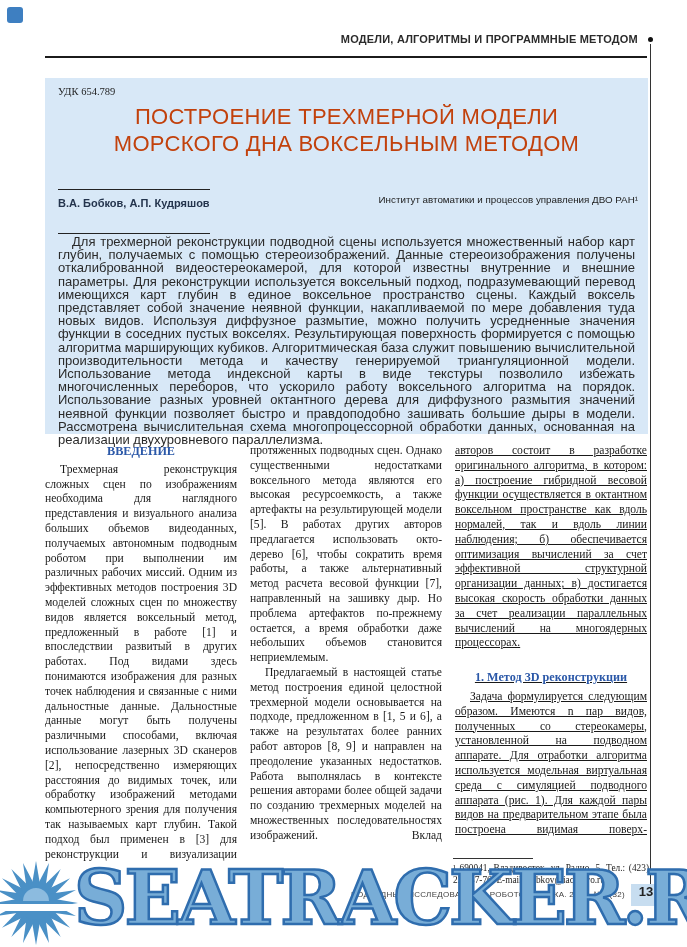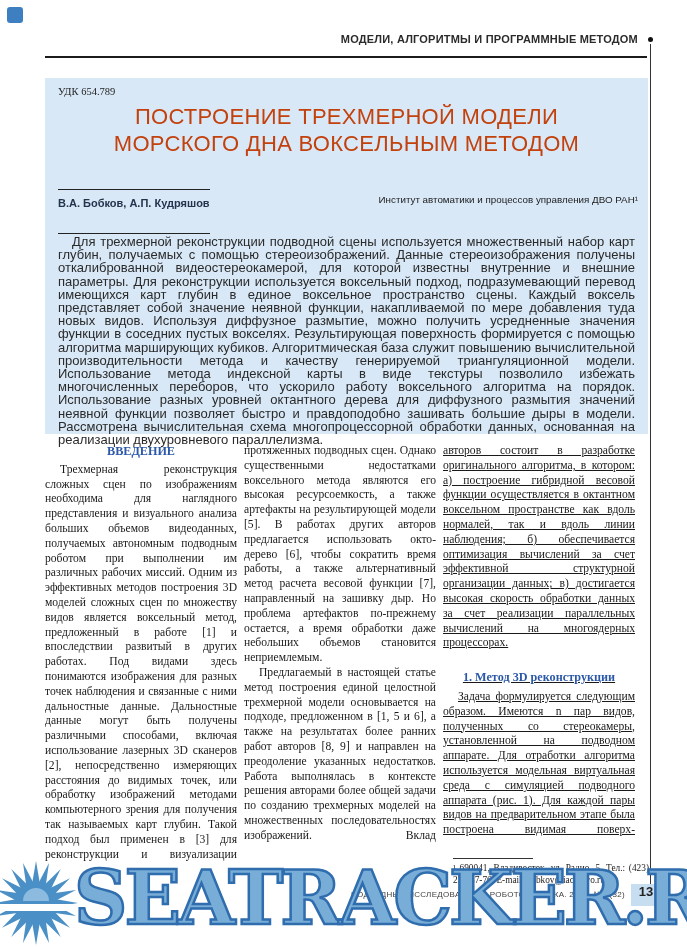--- a/index.html
+++ b/index.html
@@ -27,21 +27,21 @@
   .authors-box { position:absolute; left:13px; top:111px; width:152px;
     border-top:1.5px solid #222; border-bottom:1.5px solid #222; padding:7px 0 24px 0;
     font-family:"Liberation Sans", sans-serif; font-weight:bold; font-size:11px; color:#24344d; }
   .affiliation { position:absolute; right:10px; top:116px; text-align:right;
     font-family:"Liberation Sans", sans-serif; font-size:9.8px; line-height:12px; color:#1c1c1c; }
   .abstract { position:absolute; left:13px; top:157px; width:577px;
     font-family:"Liberation Sans", sans-serif; font-size:13px; line-height:13.2px;
     color:#2a2a2a; text-align:justify; text-indent:14px; }
 
   .columns { position:absolute; left:45px; top:444px; width:603px; height:464px;
-    display:flex; gap:7px; }
+    display:flex; gap:13px; }
   .colm { width:192px; height:464px; overflow:hidden;
     font-size:11.6px; line-height:14.8px; color:#191919; text-align:justify; }
   .colm p { margin:0; text-indent:15px; }
   .colm p.cont { text-indent:0; }
   .colm p.fill { text-align-last:justify; }
   .sec-head { text-align:center; font-weight:bold; font-size:12.2px; color:#2b58a8;
     margin:0 0 4px 0; }
   .sec-head.mid { margin:19px 0 5px 0; }
   .colm.c3 { height:412px;text-decoration:underline; }
 

